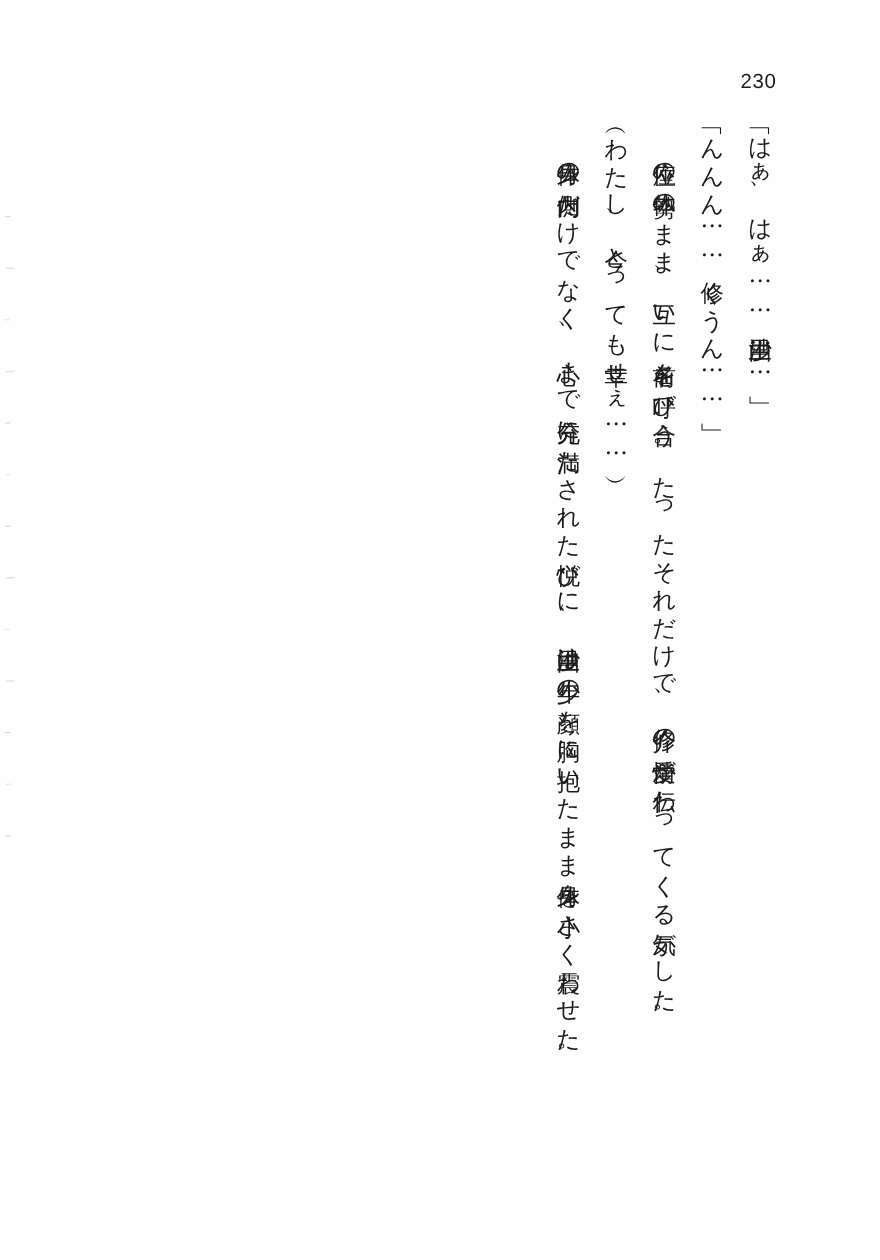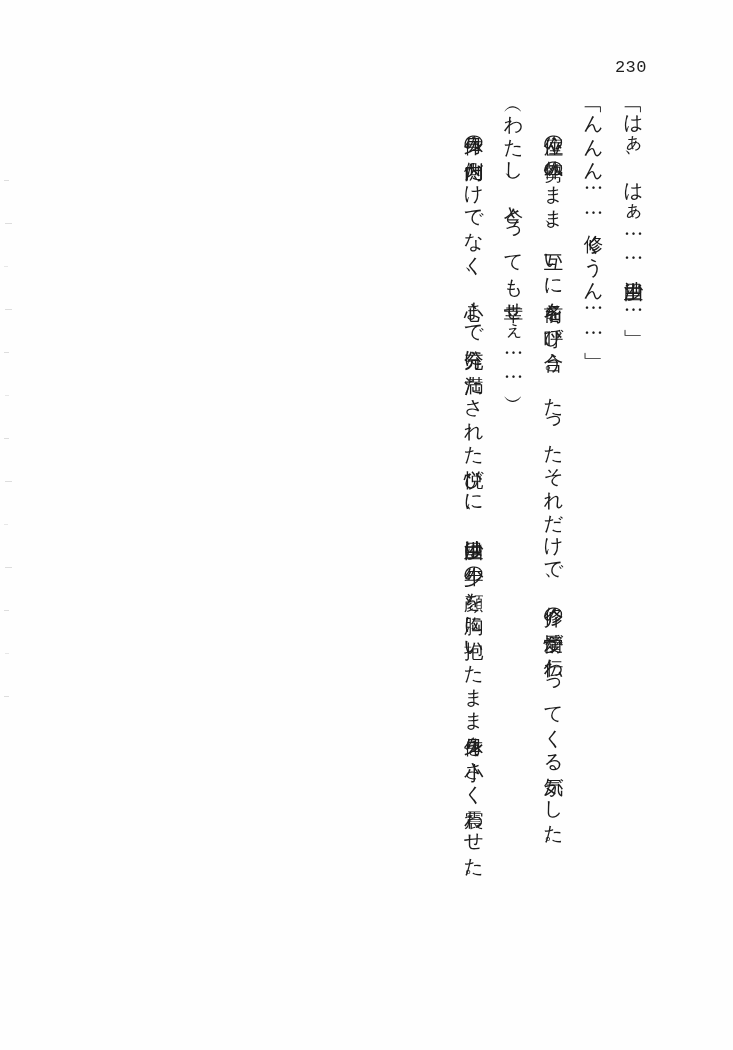--- a/index.html
+++ b/index.html
@@ -40,21 +40,21 @@
   .edge-marks span:nth-child(2n) { width: 7px; margin-left: 1px; }
   .edge-marks span:nth-child(3n) { width: 4px; opacity: .7; }
 
   .page-number {
     position: absolute;
     top: 58px;
     right: 86px;
     font-size: 17px;
     letter-spacing: 0.5px;
     color: #1e1e1e;
-    font-family: Liberation Mono, monospace;
+    font-family: Liberation Sans, sans-serif;
   }
 
   .body-text {
     position: absolute;
     top: 100px;
     right: 80px;
     height: 880px;
     writing-mode: vertical-rl;
     text-orientation: upright;
     font-size: 19.5px;

